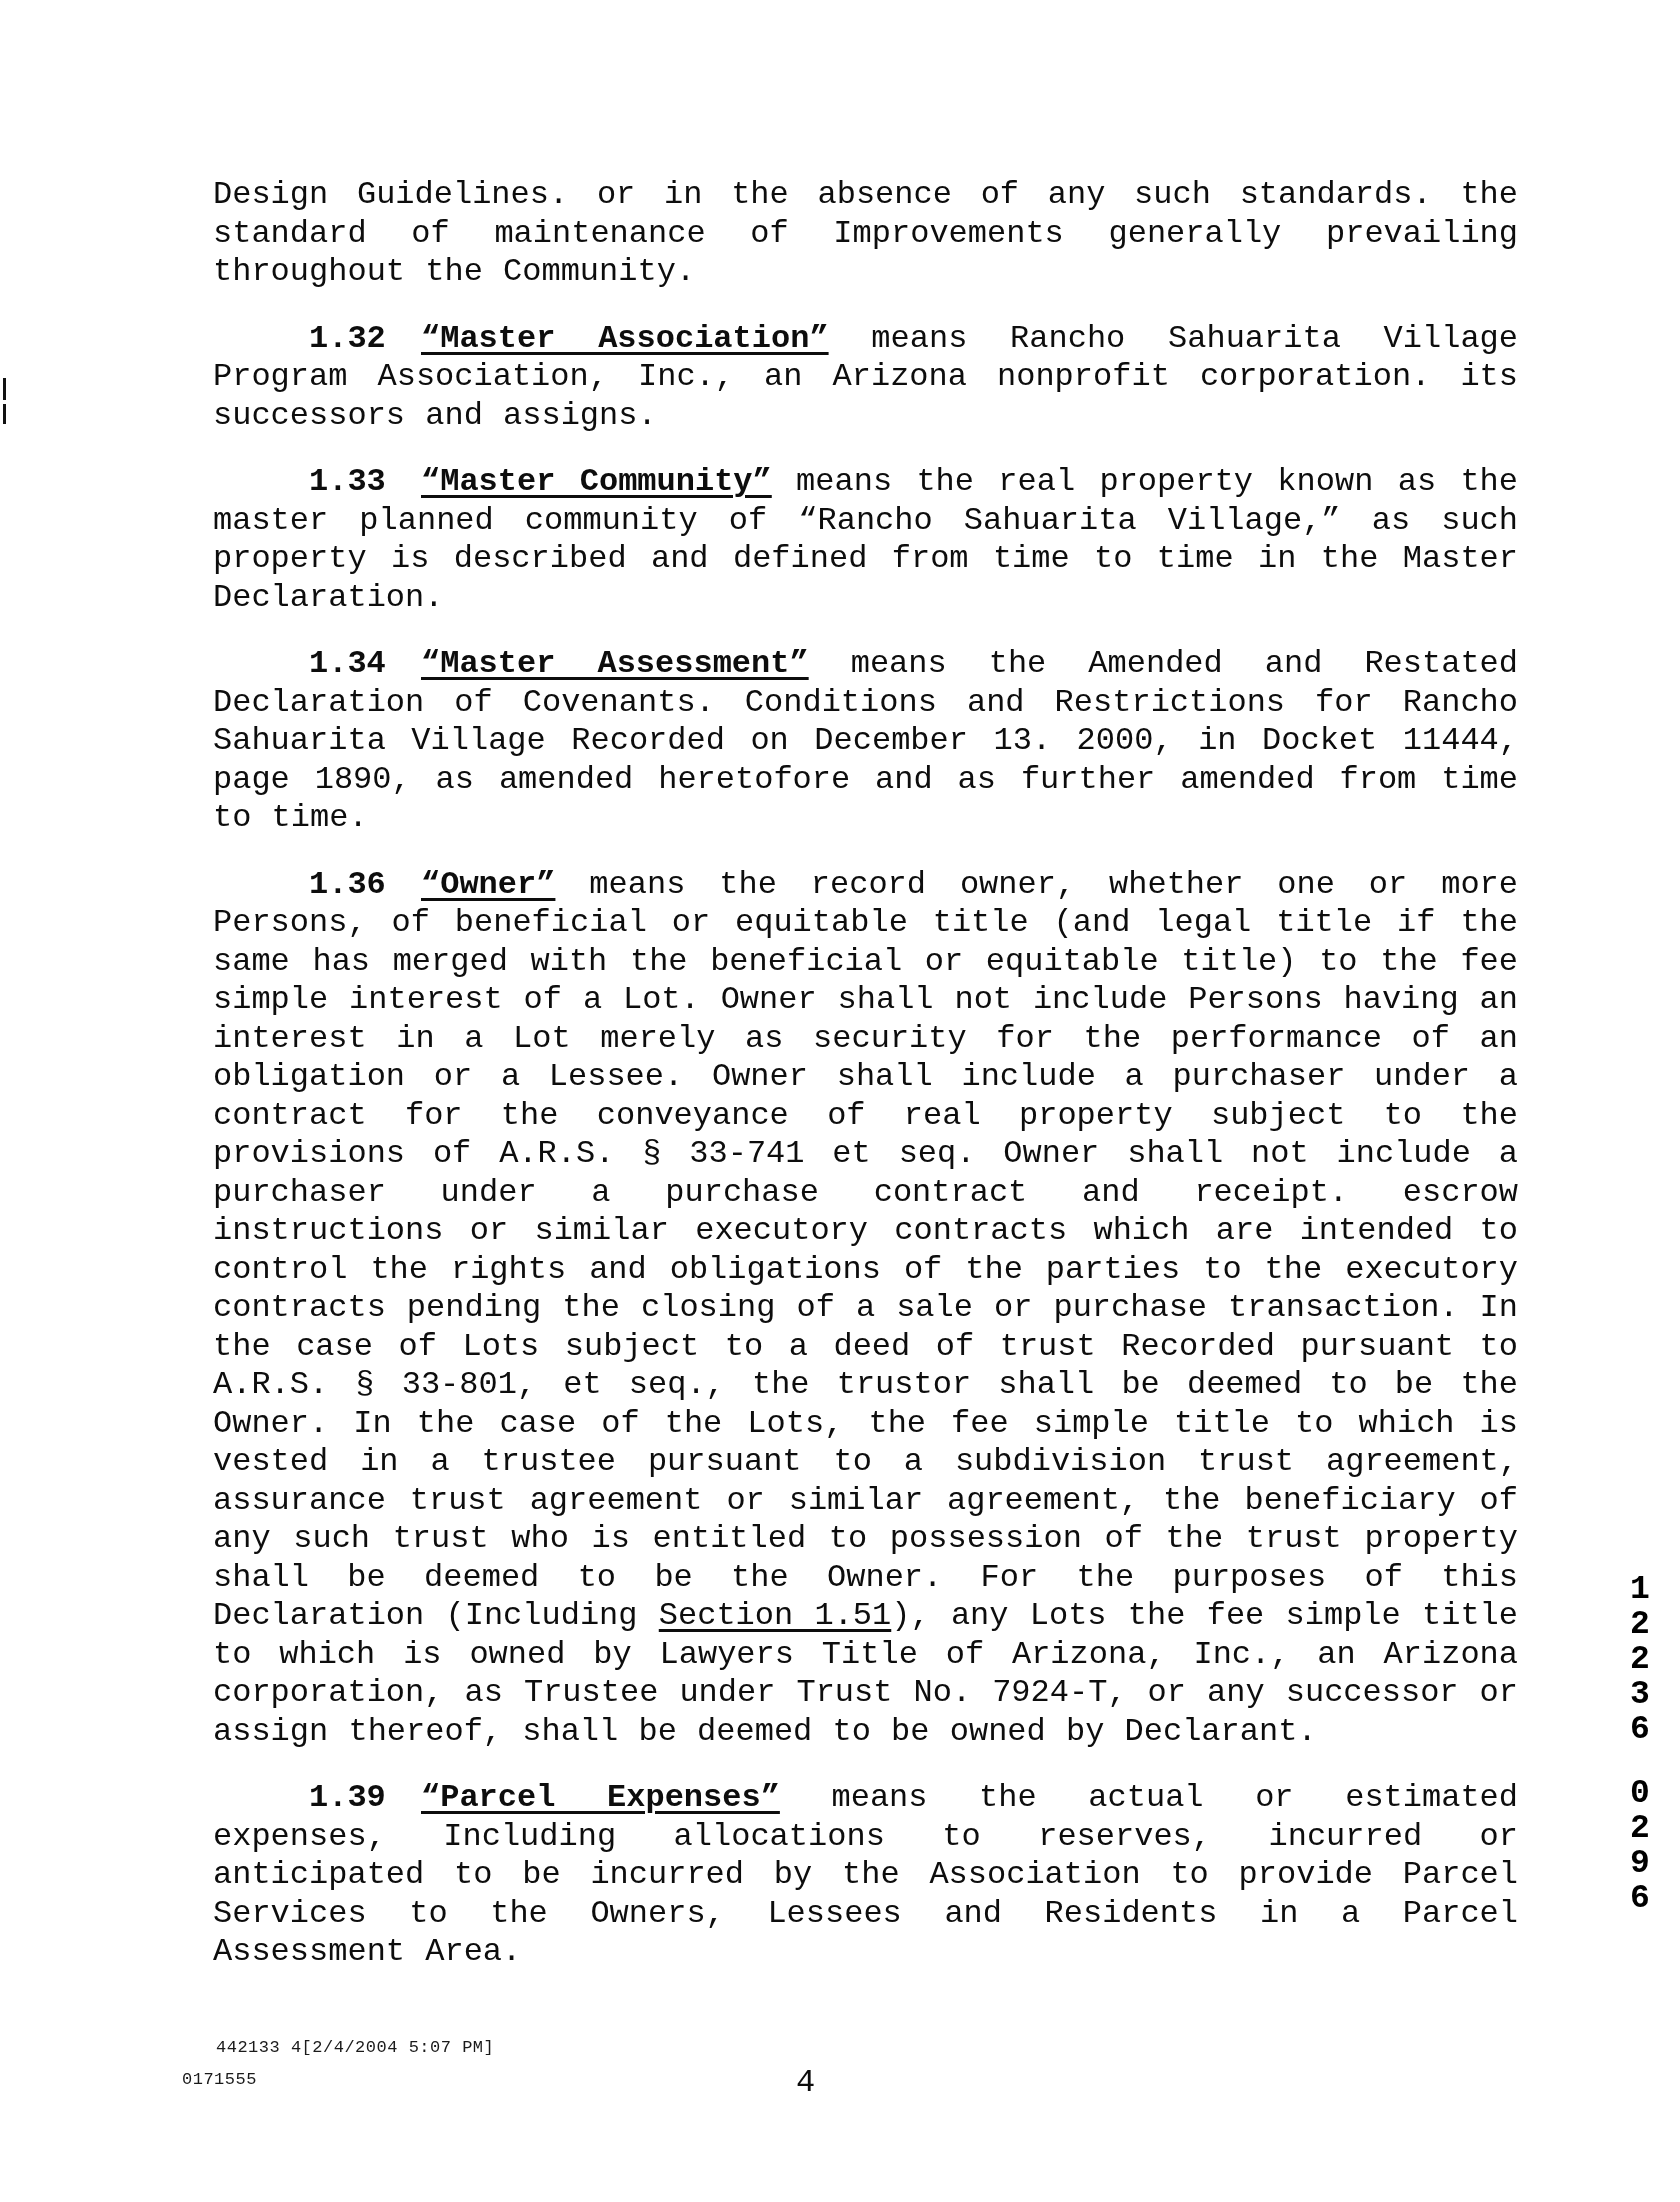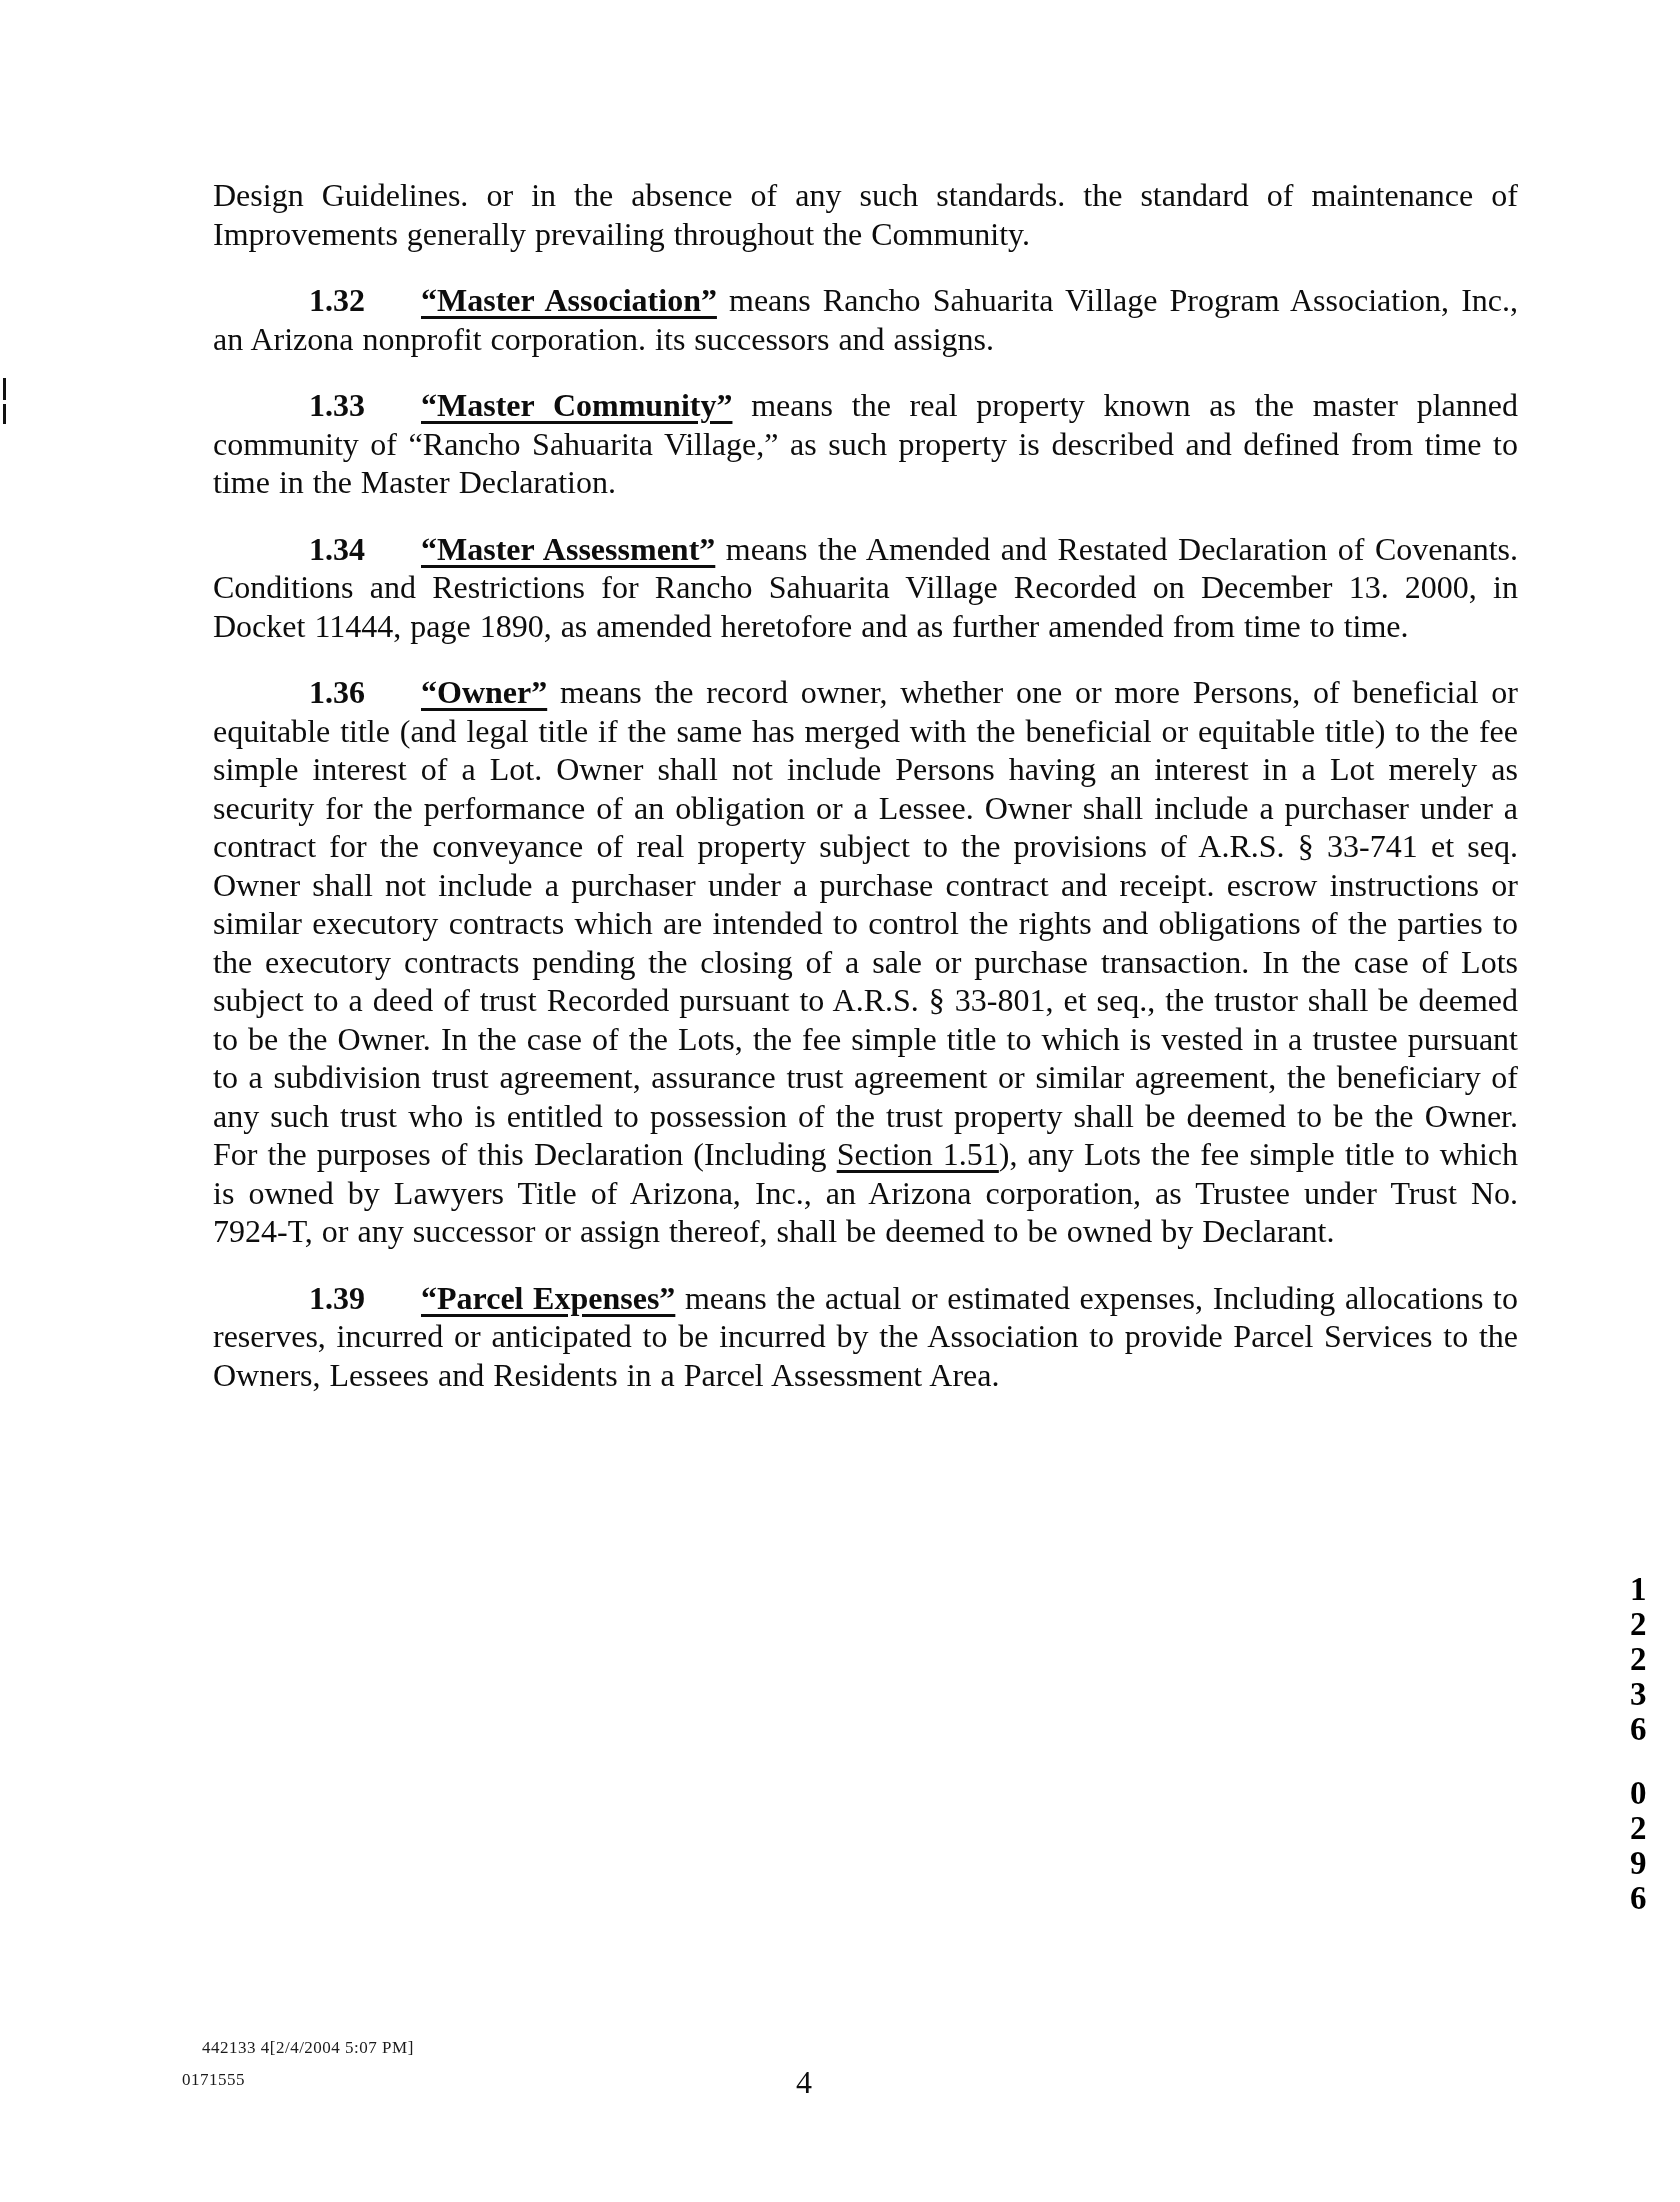--- a/index.html
+++ b/index.html
@@ -1,21 +1,21 @@
 <!DOCTYPE html>
 <html><head>
 <meta charset="utf-8">
 <style>
   html, body { margin: 0; padding: 0; background: #e8e8e8; }
   .page {
     position: relative;
     width: 1680px;
     height: 2202px;
     background: #ffffff;
-    font-family: Liberation Serif, serif;
+    font-family: Liberation Mono, monospace;
     color: #0d0d0d;
     overflow: hidden;
   }
   .content {
     position: absolute;
     left: 213px;
     top: 176px;
     width: 1305px;
   }
   .para {
@@ -69,21 +69,21 @@
     line-height: 35px;
     text-align: left;
   }
   .footer-doc-id, .footer-file-no {
     position: absolute;
     font-size: 17px;
     letter-spacing: 0.5px;
     color: #1a1a1a;
     white-space: nowrap;
   }
-  .footer-doc-id { left: 202px; top: 2038px; text-align: center; }
+  .footer-doc-id { left: 216px; top: 2038px; text-align: center; }
   .footer-file-no { left: 182px; top: 2070px; }
   .page-number {
     position: absolute;
     left: 796px;
     top: 2064px;
     font-size: 32px;
     color: #0d0d0d;
   }
 </style>
 </head>

